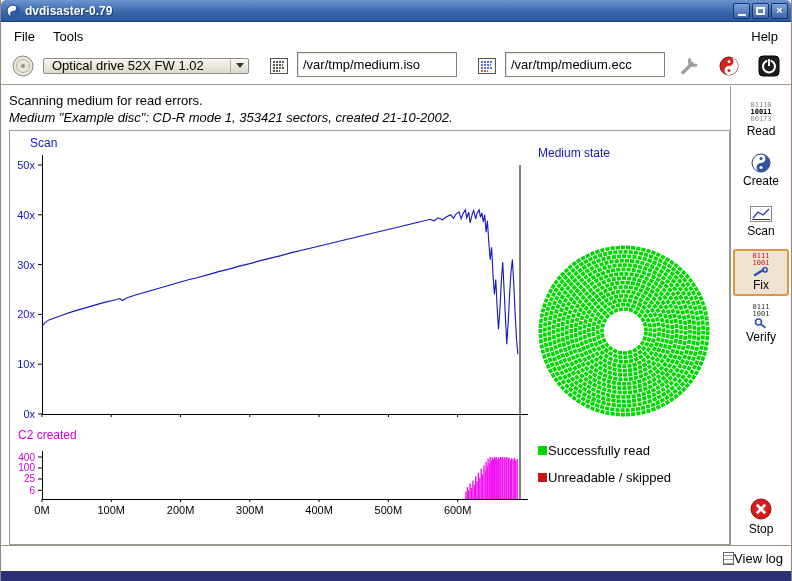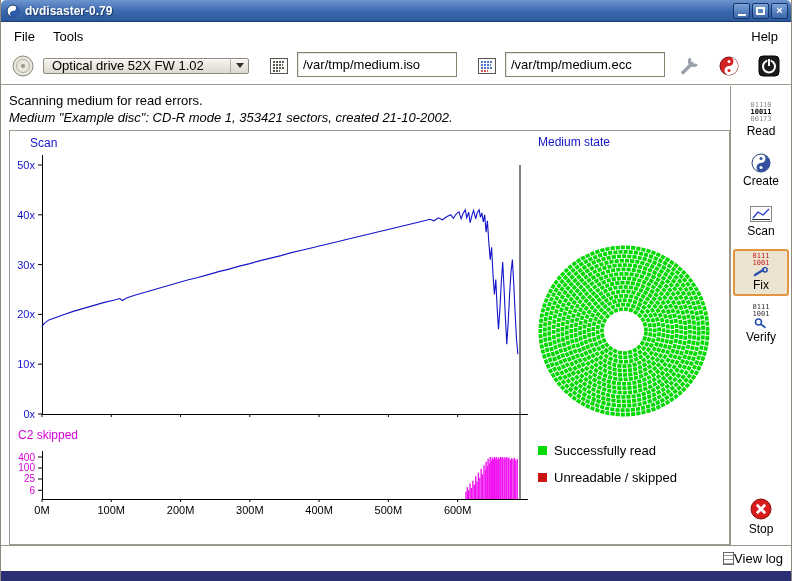--- a/index.html
+++ b/index.html
@@ -31,21 +31,21 @@
   .main{flex:1;display:flex;border-top:1px solid #fff;min-height:0}
   .content{flex:1;display:flex;flex-direction:column;min-width:0}
   .status-head{flex:0 0 44px;padding:6px 8px 0;line-height:17px}
   .it{font-style:italic}
   .panel{position:relative;flex:1;background:#fff;margin-left:8px;border:1px solid #9c9a8e}
   .chart{position:absolute;left:0;top:8px}
   .disc{position:absolute;left:526px;top:112px}
   .plabel{position:absolute;font-size:12px}
   .blue-l{color:#1414c8}
   .mag-l{color:#d400d4}
-  .legend{position:absolute;left:528px;display:flex;align-items:center;gap:7px;font-size:13px}
+  .legend{position:absolute;left:528px;display:flex;align-items:center;gap:1px;font-size:13px}
   .lsq{width:9px;height:9px;display:inline-block}
   .scan-status{flex:0 0 22px;padding:3px 8px 0}
   
   .sidebar{flex:0 0 61px;display:flex;flex-direction:column;align-items:center;gap:4px;padding:10px 2px 4px;border-left:1px solid #98958a;box-shadow:inset 1px 0 0 #fff}
   .side-btn{width:56px;height:47px;display:flex;flex-direction:column;align-items:center;justify-content:center;gap:1px;background:none;border:2px solid transparent;border-radius:3px;font-size:12px;font-family:"Liberation Sans",sans-serif;color:#000;cursor:default}
   .side-btn.active{border-color:#e0953e;background:#ece3d0}
   .side-btn.stop{margin-top:auto;height:50px}
   .icon-stack{display:flex;flex-direction:column;align-items:center}
   .bin{font-family:"DejaVu Sans Mono",monospace;font-size:7px;line-height:7px;color:#8a8a8a}
   .bin.mid{color:#000;font-weight:bold}
@@ -156,22 +156,22 @@
 
   <div class="main">
     <div class="content">
       <div class="status-head">
         <div>Scanning medium for read errors.</div>
         <div class="it">Medium "Example disc": CD-R mode 1, 353421 sectors, created 21-10-2002.</div>
       </div>
 
       <div class="panel">
         <span class="plabel blue-l" style="left:20px;top:5px">Scan</span>
-        <span class="plabel blue-l" style="left:528px;top:4px">Medium state</span>
-        <span class="plabel mag-l" style="left:8px;top:297px">C2 skipped</span>
+        <span class="plabel blue-l" style="left:528px;top:15px">Medium state</span>
+        <span class="plabel mag-l" style="left:8px;top:297px">C2 created</span>
 
         <svg class="chart" width="521" height="382">
             <line x1="32.5" y1="16" x2="32.5" y2="275.5" stroke="#000"></line>
             <line x1="32" y1="275.5" x2="518" y2="275.5" stroke="#000"></line>
             <line x1="28" y1="26" x2="32" y2="26" stroke="#000"></line>
             <text x="25" y="30" text-anchor="end" fill="#1414c8" font-size="11">50x</text>
             <line x1="28" y1="75.79999999999998" x2="32" y2="75.79999999999998" stroke="#000"></line>
             <text x="25" y="79.79999999999998" text-anchor="end" fill="#1414c8" font-size="11">40x</text>
             <line x1="28" y1="125.6" x2="32" y2="125.6" stroke="#000"></line>
             <text x="25" y="129.6" text-anchor="end" fill="#1414c8" font-size="11">30x</text>

